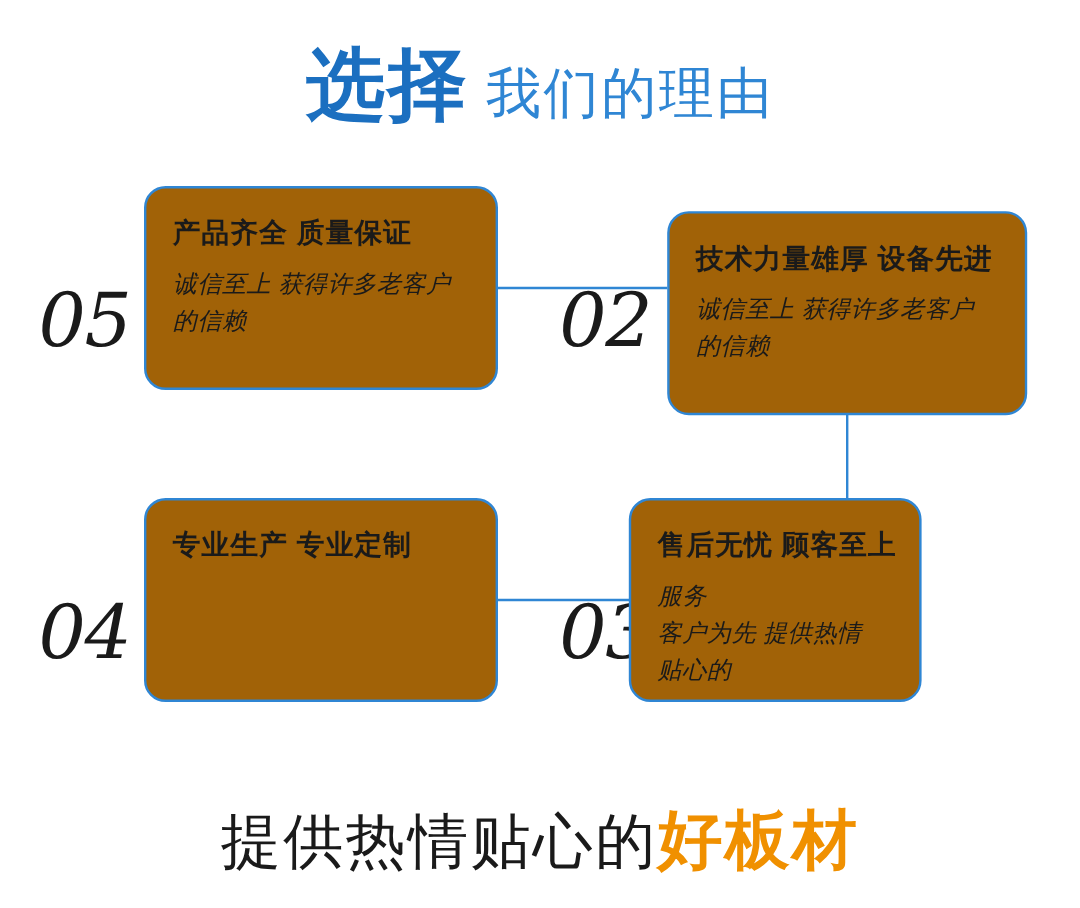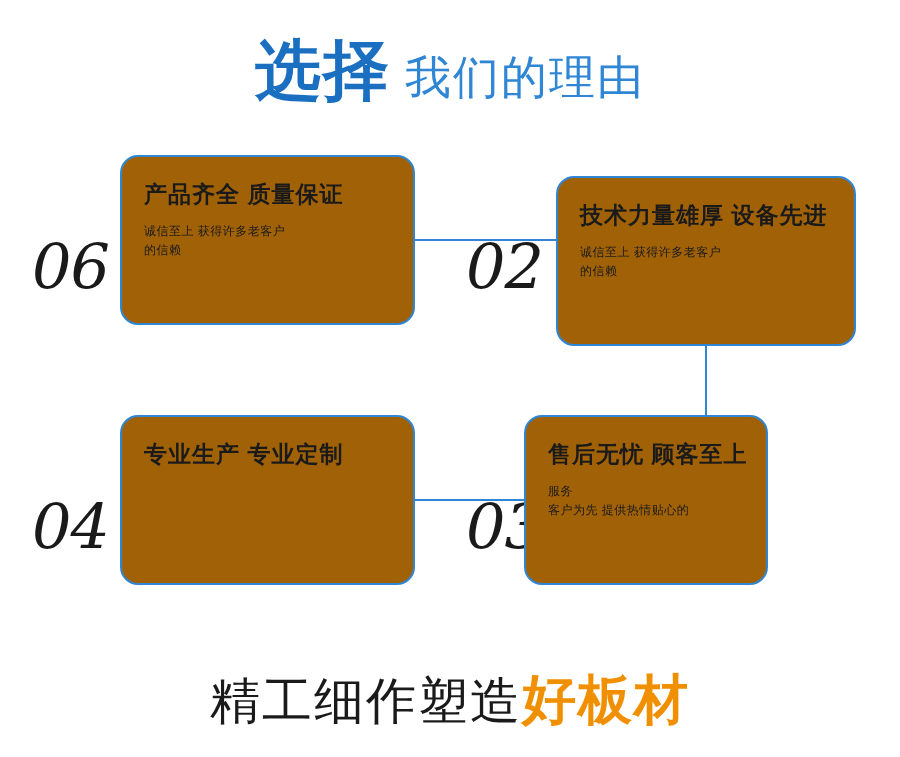--- a/index.html
+++ b/index.html
@@ -68,24 +68,25 @@
   }
   .card-title {
     font-size: 23px;
     font-weight: 700;
     color: #1a1a1a;
     letter-spacing: 1px;
     margin-bottom: 12px;
     white-space: nowrap;
   }
   .card-desc {
-    font-size: 12px;
+    font-size: 20px;
     line-height: 1.55;
     color: #1a1a1a;
     letter-spacing: 0.5px;
+    font-style: italic;
   }
 
   .num {
     position: absolute;
     font-family: "DejaVu Serif", "Liberation Serif", serif;
     font-style: italic;
     font-size: 62px;
     font-weight: 400;
     color: #1a1a1a;
     letter-spacing: -1px;
@@ -139,21 +140,21 @@
 
   <svg class="connector-layer" viewBox="0 0 900 500" width="900" height="500">
 
     <line x1="415" y1="110" x2="556" y2="110" stroke="#2f86d4" stroke-width="2"></line>
 
     <line x1="706" y1="195" x2="706" y2="285" stroke="#2f86d4" stroke-width="2"></line>
 
     <line x1="415" y1="370" x2="556" y2="370" stroke="#2f86d4" stroke-width="2"></line>
   </svg>
 
-  <div class="num" id="num-01">06</div>
+  <div class="num" id="num-01">05</div>
   <div class="card" id="card-01">
     <div class="card-title">产品齐全  质量保证</div>
     <div class="card-desc">
       <div>诚信至上  获得许多老客户</div>
       <div>的信赖</div>
     </div>
   </div>
 
   <div class="num" id="num-02">02</div>
   <div class="card" id="card-02">
@@ -174,14 +175,14 @@
     <div class="card-title">售后无忧  顾客至上</div>
     <div class="card-desc">
       <div>服务</div>
       <div>客户为先  提供热情贴心的</div>
     </div>
   </div>
 
 </div>
 
 <div class="footer">
-  <span class="footer-a">精工细作塑造</span><span class="footer-b">好板材</span>
+  <span class="footer-a">提供热情贴心的</span><span class="footer-b">好板材</span>
 </div>
 
 </body></html>

